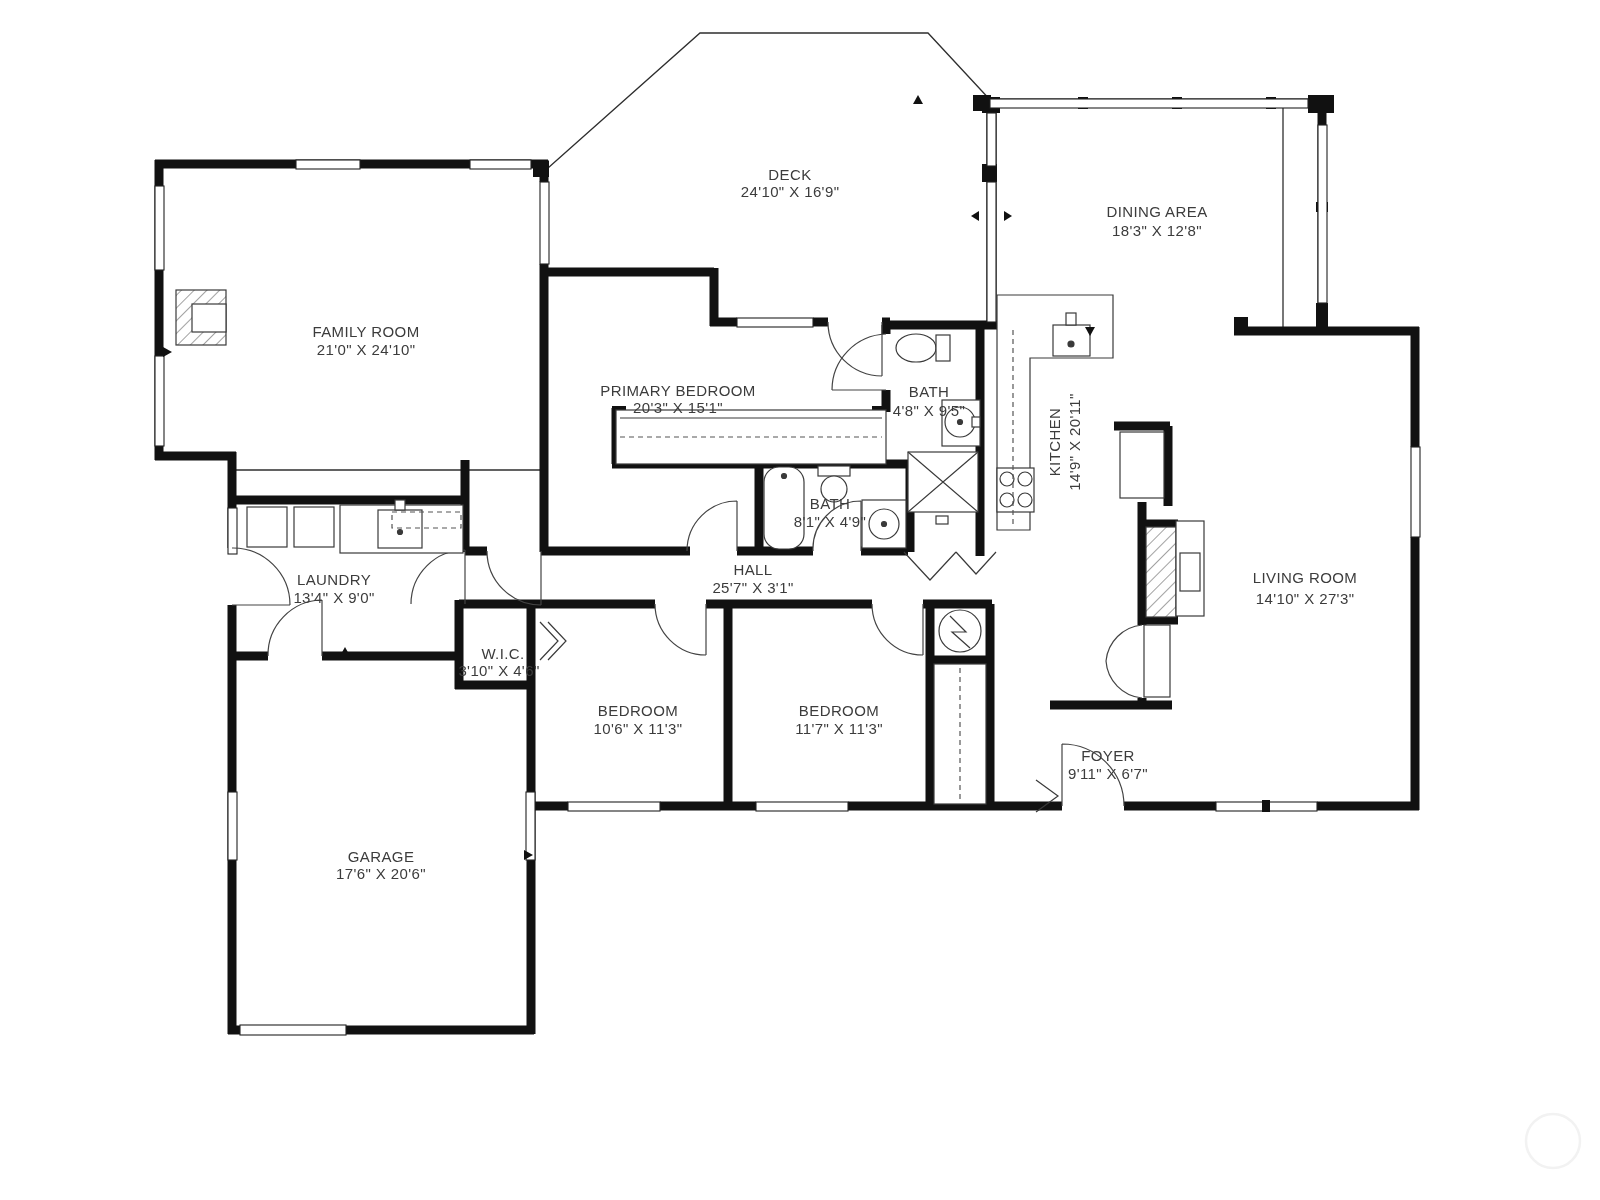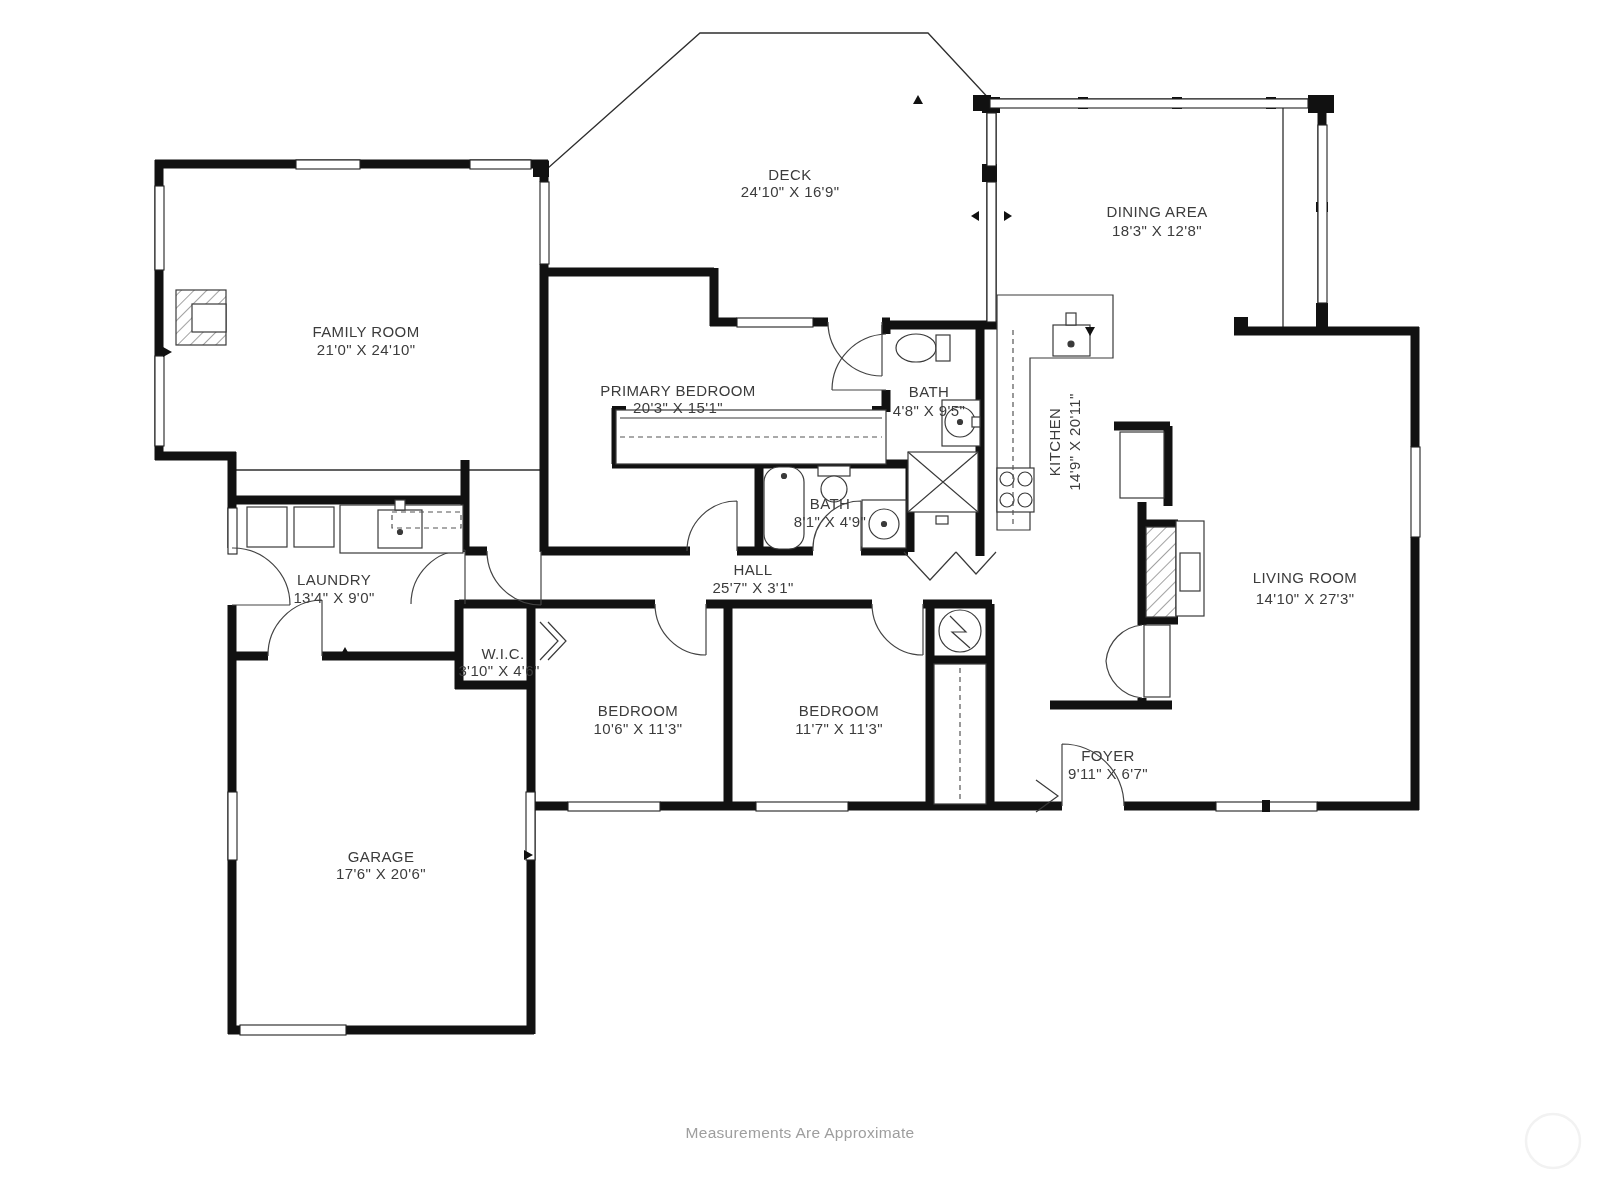--- a/index.html
+++ b/index.html
@@ -250,14 +250,13 @@
     <text x="1305" y="604" class="dims">14'10" X 27'3"</text>
     <text x="1108" y="761">FOYER</text>
     <text x="1108" y="779" class="dims">9'11" X 6'7"</text>
     <text x="381" y="862">GARAGE</text>
     <text x="381" y="879" class="dims">17'6" X 20'6"</text>
   </g>
 
   <circle cx="1553" cy="1141" r="27" fill="none" stroke="#f2f2f2" stroke-width="2.5"></circle>
 </svg>
 
-<div class="footer-note">Measurements Are Approximate</div>
 </div>
 
 </body></html>

